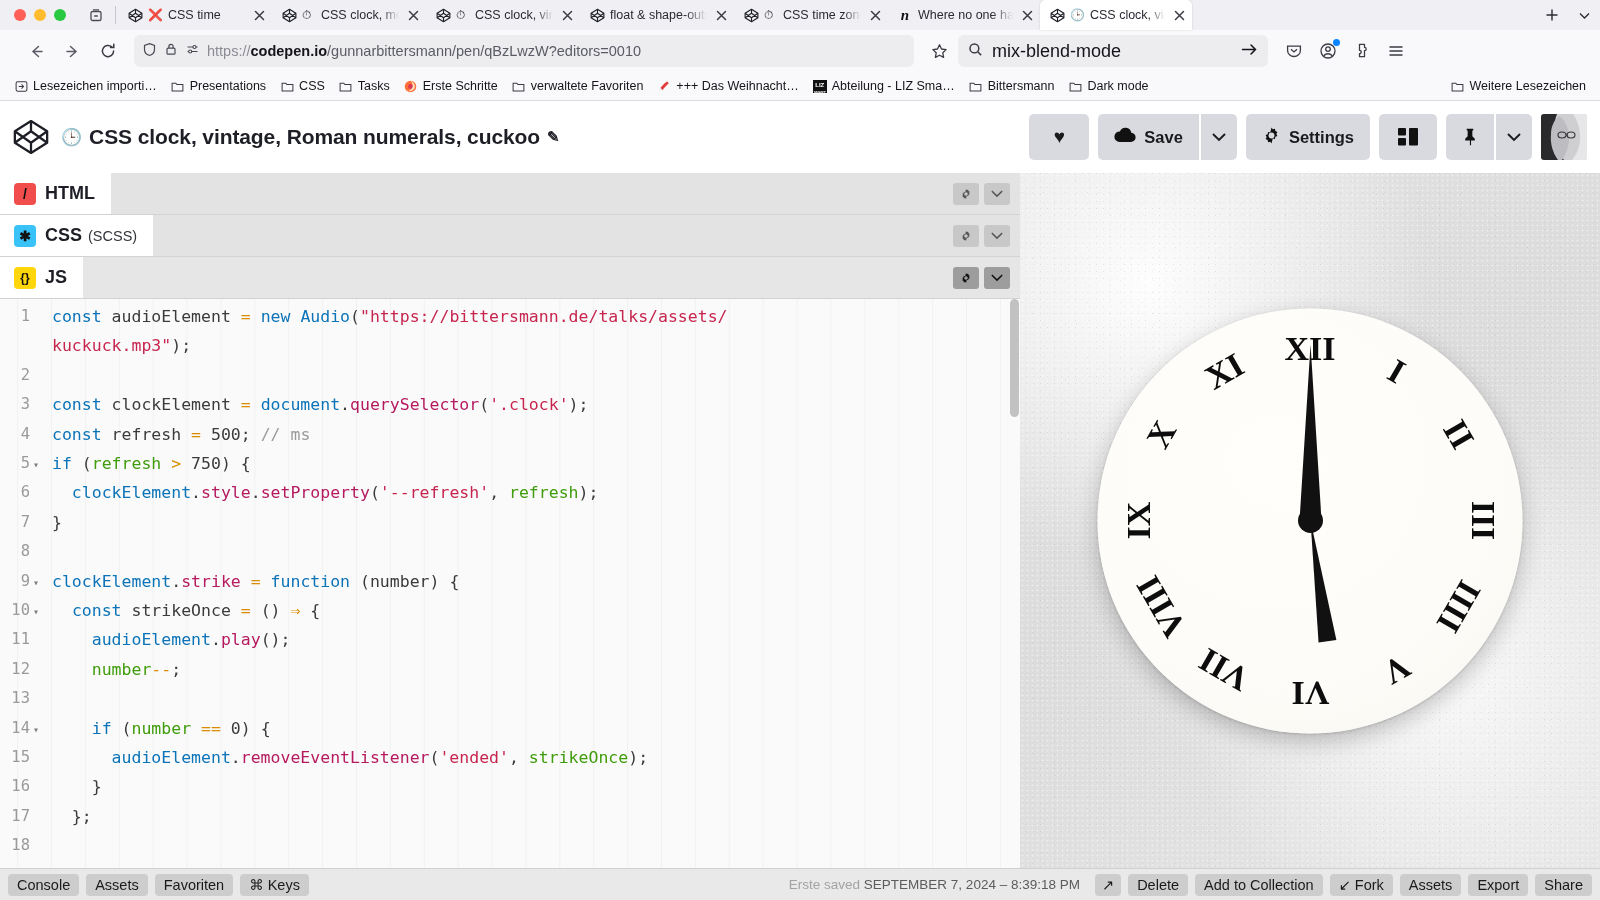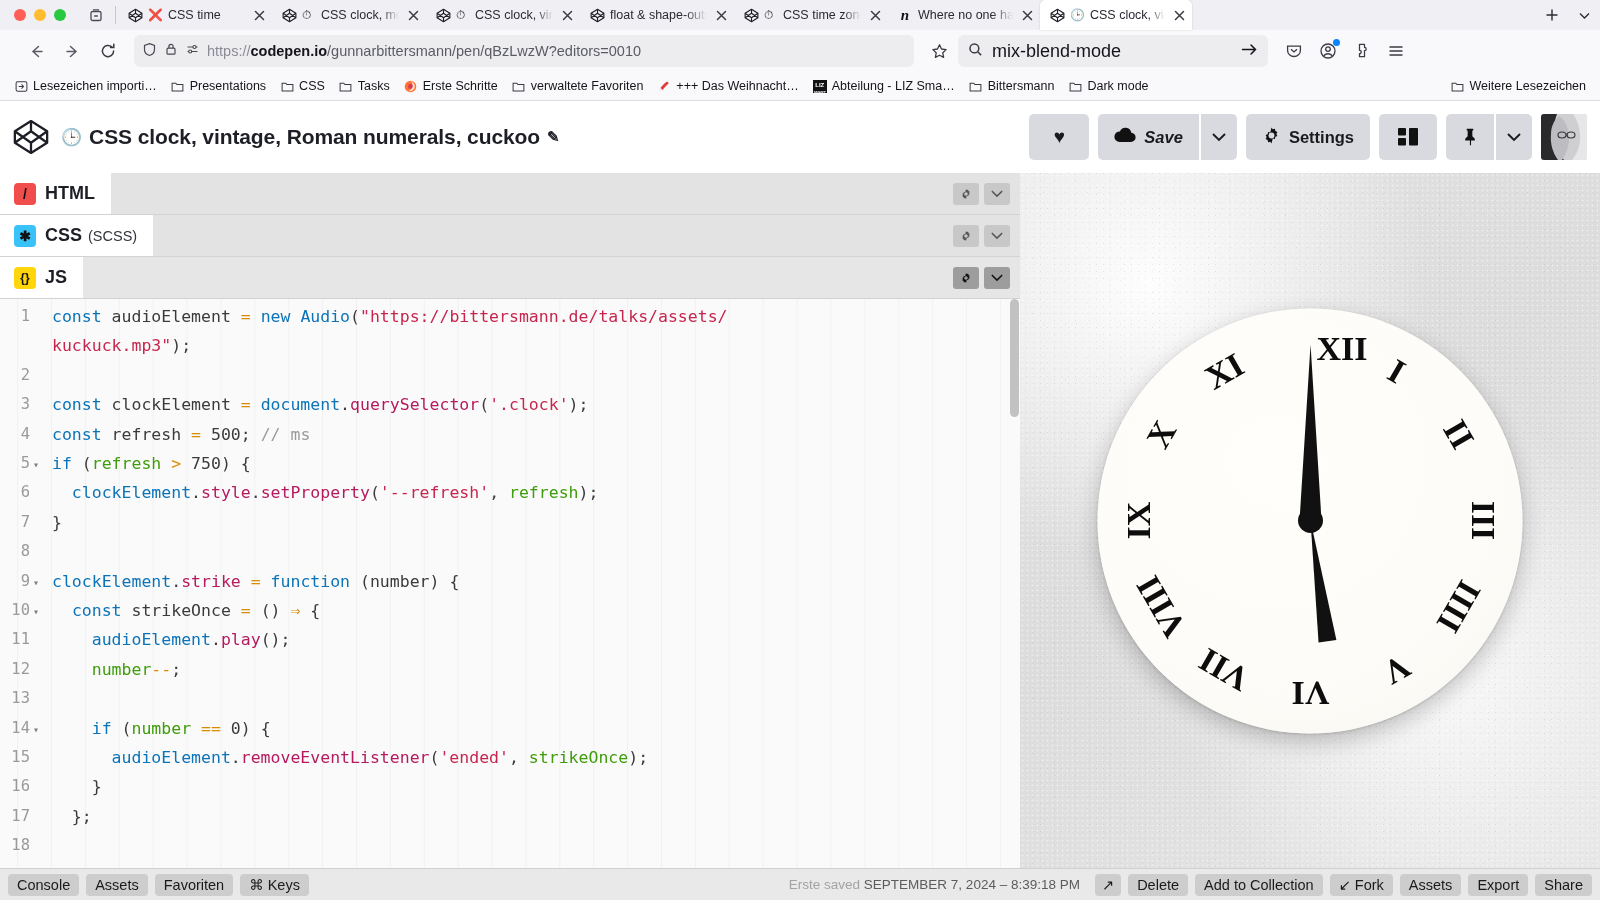--- a/index.html
+++ b/index.html
@@ -86,21 +86,21 @@
   .cp-logo { width: 42px; height: 42px; flex: 0 0 42px; display: flex; align-items: center; justify-content: center; }
   .cp-titlewrap { margin-left: 9px; display: flex; flex-direction: column; justify-content: center; }
   .cp-title { font-size: 21px; font-weight: 700; color: #1e1f26; display: flex; align-items: center; gap: 7px; letter-spacing: -0.1px; }
   .cp-title .pentitle-emoji { font-size: 17px; }
   .cp-author { font-size: 13.5px; color: #3c3f49; margin-top: 2px; }
   .cp-actions { margin-left: auto; display: flex; align-items: center; gap: 9px; }
   .cp-btn {
     background: #d8dae0; border-radius: 5px; height: 46px; display: flex; align-items: center;
     justify-content: center; color: #1a1a1c; font-size: 16.5px; font-weight: 700; padding: 0 16px; gap: 8px;
   }
-  .cp-split { display: flex; align-items: flex-start; gap: 2px; font-style: italic; }
+  .cp-split { display: flex; align-items: flex-start; gap: 2px; }
   .cp-btn.caret { padding: 0 11px; }
   .avatar {
     width: 46px; height: 46px; border-radius: 3px; overflow: hidden; background: #cfd2d8;
   }
 
   
   .workspace { flex: 1 1 auto; display: flex; min-height: 0; position: relative; }
   .editors { width: 1020px; flex: 0 0 1020px; display: flex; flex-direction: column; background: #e9e9e9; min-height: 0; }
 
   .ed-head {
@@ -720,21 +720,21 @@
             <div class="numeral">
               <span style="left: -172px; top: 3.15959e-14px; transform: translate(-50%, -50%) rotate(270deg);">IX</span>
             </div>
             <div class="numeral">
               <span style="left: -148.956px; top: -86px; transform: translate(-50%, -50%) rotate(300deg);">X</span>
             </div>
             <div class="numeral">
               <span style="left: -86px; top: -148.956px; transform: translate(-50%, -50%) rotate(330deg);">XI</span>
             </div>
             <div class="numeral">
-              <span style="left: -4.21278e-14px; top: -172px; transform: translate(-50%, -50%) rotate(360deg); margin-left: 32px;">XII</span>
+              <span style="left: -4.21278e-14px; top: -172px; transform: translate(-50%, -50%) rotate(360deg);">XII</span>
             </div>
           </div>
         <div class="hand-hour-w" id="hour-hand-wrap" style="transform: rotate(82deg);">
           <div class="hand-hour" style="position:absolute;left:0;top:-9px"></div>
         </div>
         <div class="hand-min-w" id="min-hand-wrap" style="transform: rotate(0deg);">
           <div class="hand-min" style="position:absolute;left:-11px;top:-176px"></div>
         </div>
         <div class="pivot"></div>
       </div>

